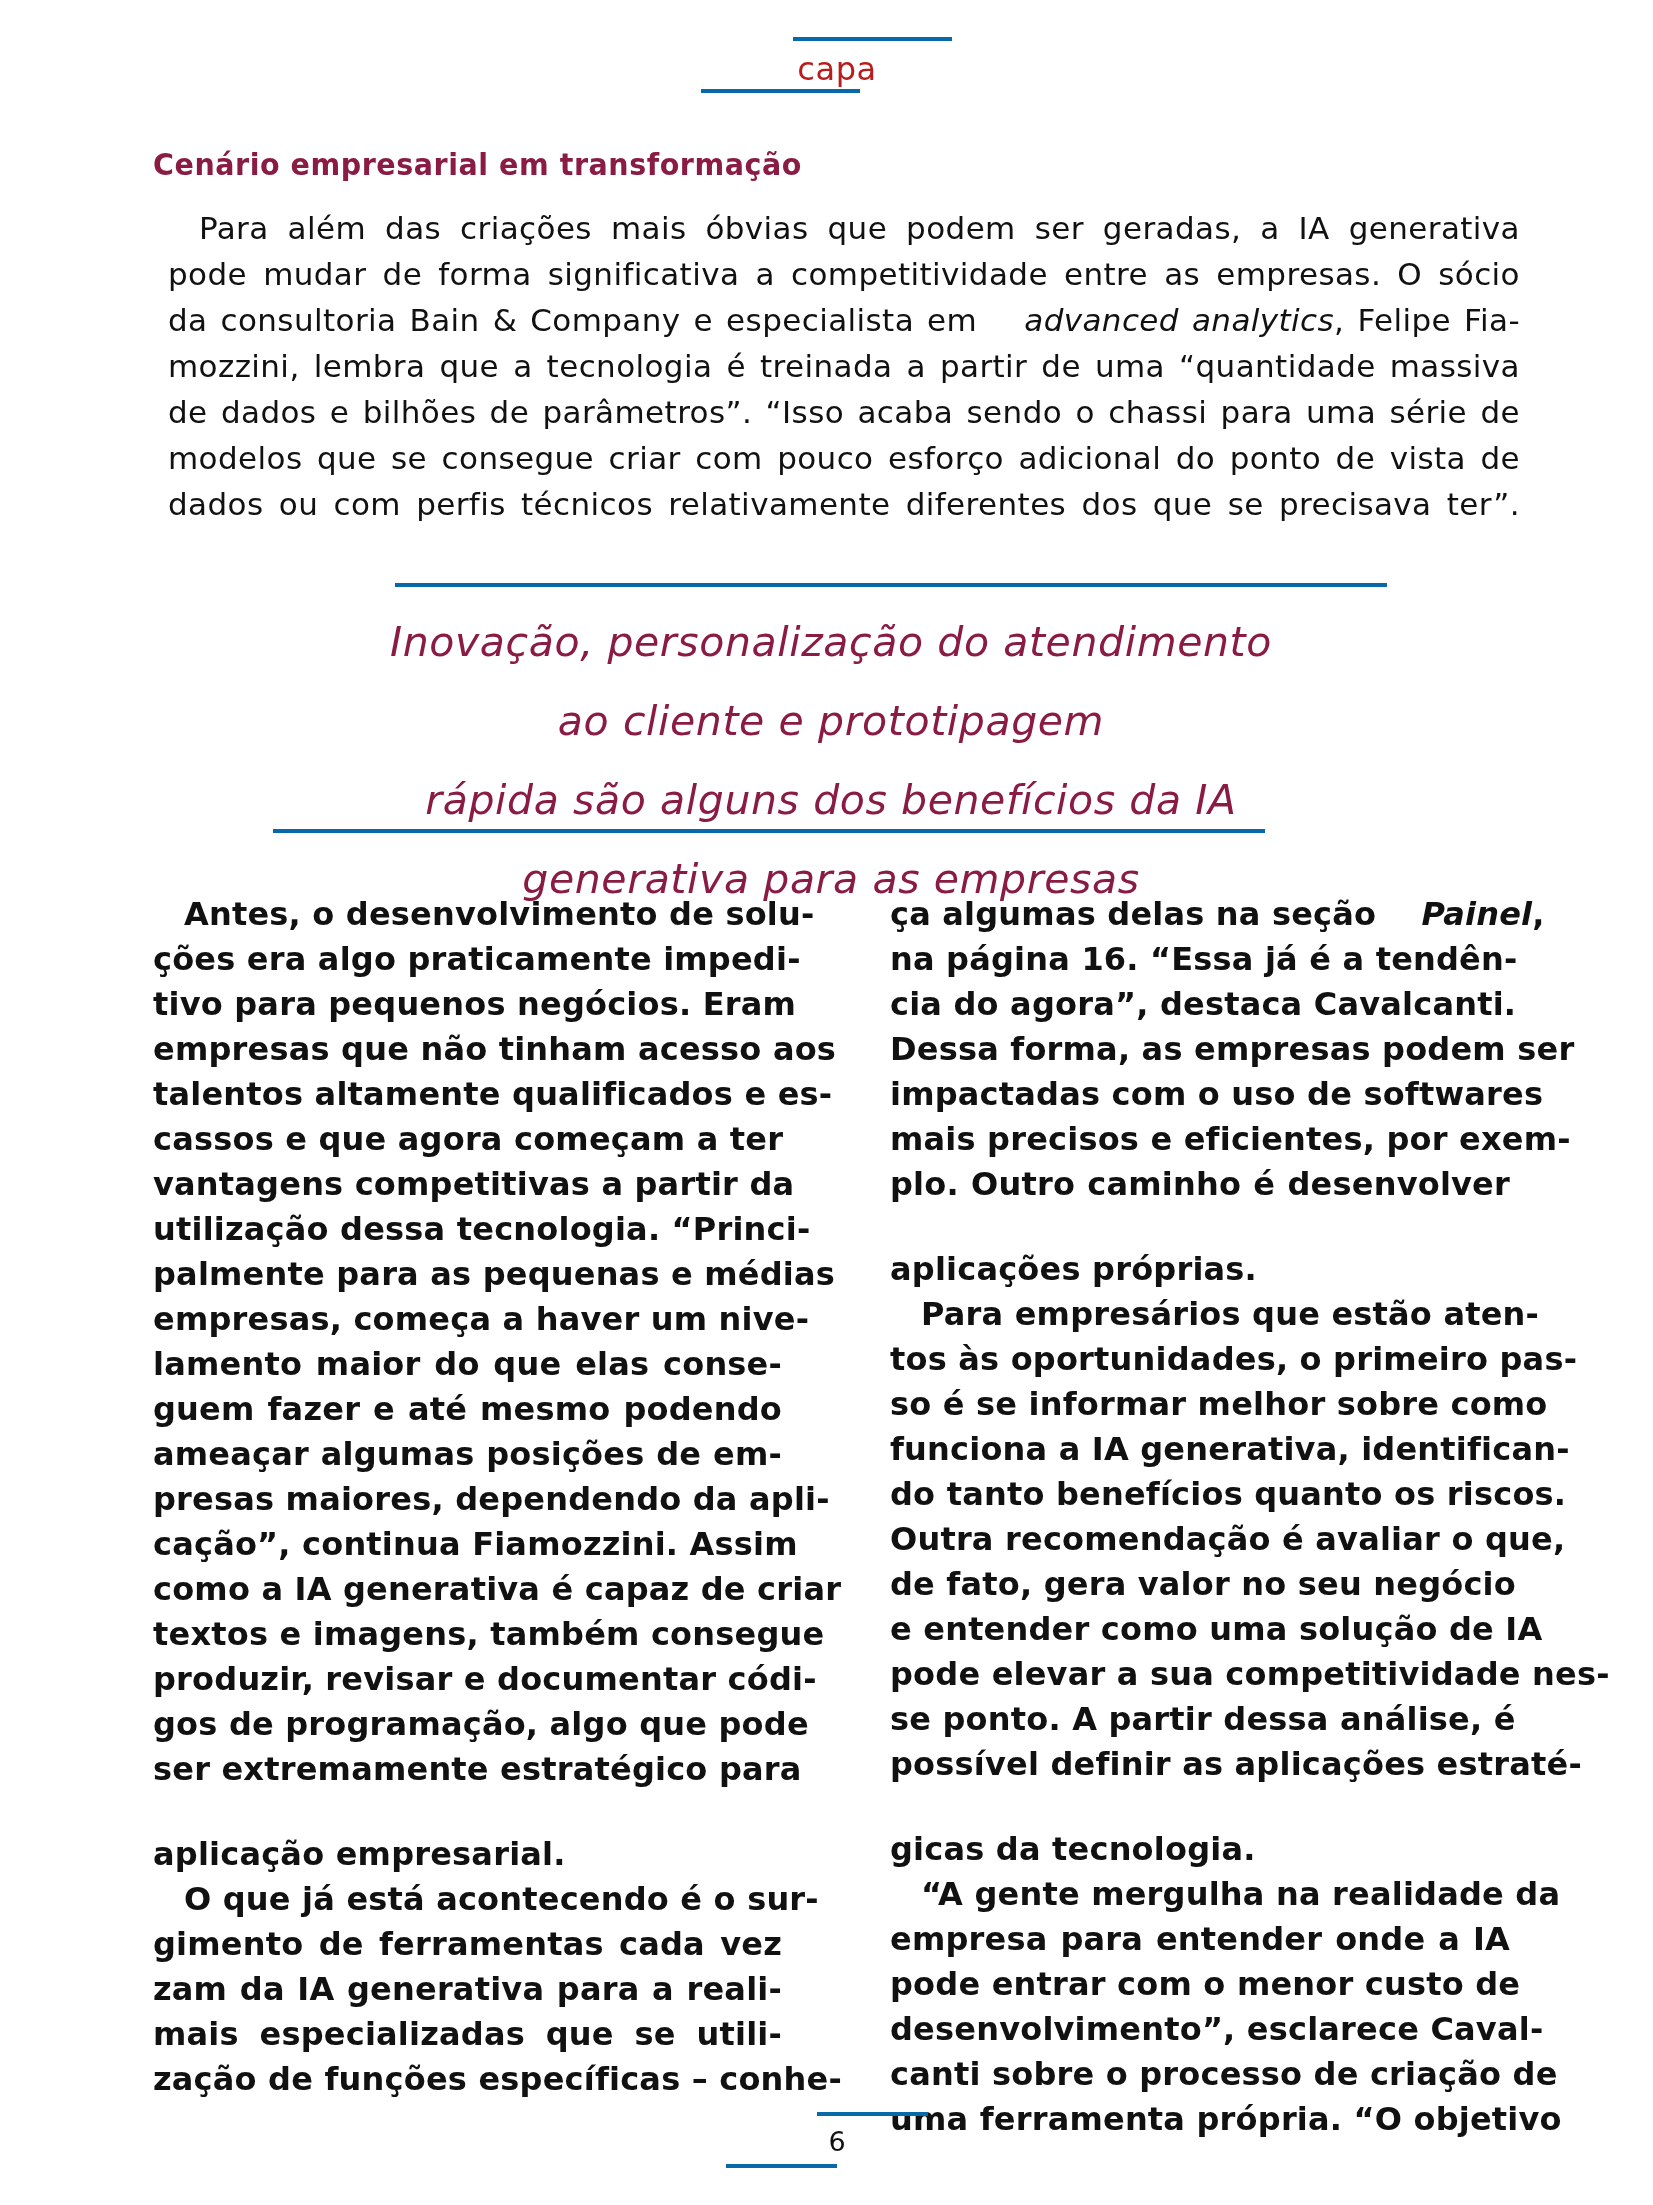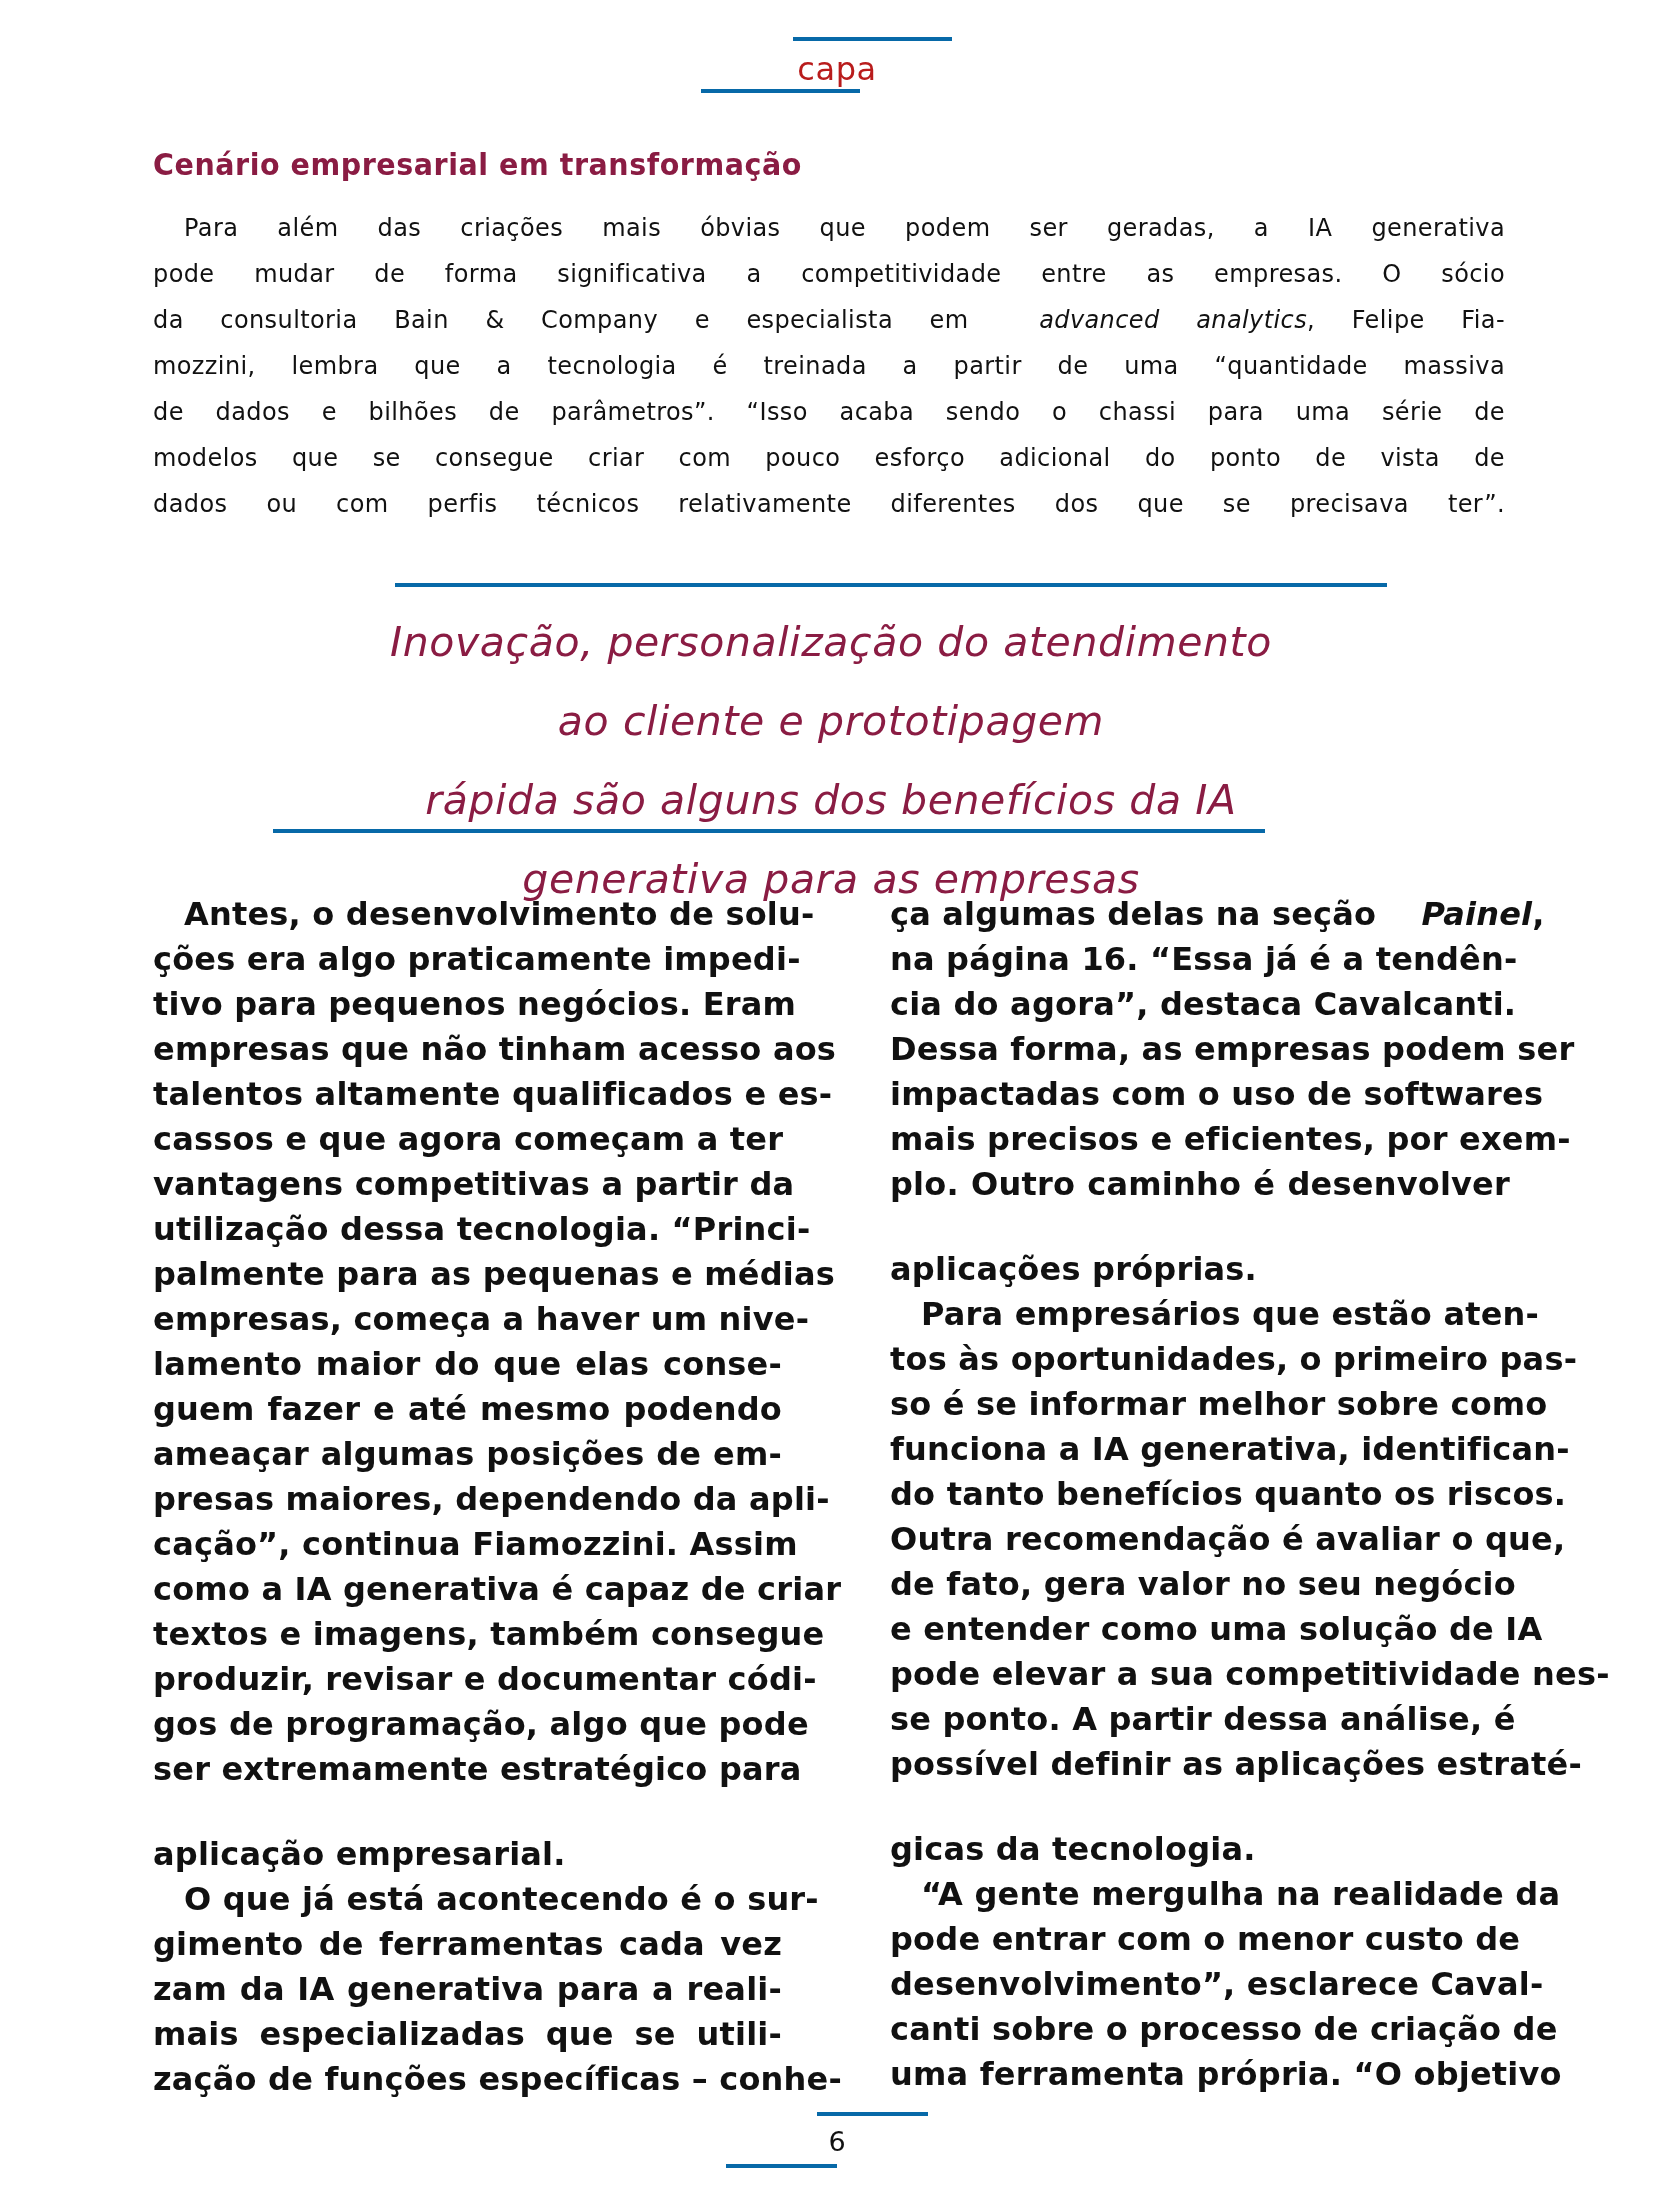--- a/index.html
+++ b/index.html
@@ -40,24 +40,24 @@
       font-weight: bold;
       font-size: 31px;
       color: #8a1c43;
       letter-spacing: 0.6px;
       white-space: nowrap;
       transform: scaleX(0.92);
       transform-origin: left top;
     }
     .intro {
       position: absolute;
-      left: 153px;
+      left: 168px;
       top: 205px;
       width: 1352px;
-      font-size: 24px;
+      font-size: 31px;
       line-height: 46px;
       text-align: justify;
       text-align-last: justify;
     }
     .intro-line {
       display: block;
       white-space: nowrap;
       text-align: justify;
       text-align-last: justify;
       letter-spacing: 0.4px;
@@ -186,20 +186,21 @@
   <span class="line">funciona a IA generativa, identifican-</span>
   <span class="line">do tanto benefícios quanto os riscos.</span>
   <span class="line">Outra recomendação é avaliar o que,</span>
   <span class="line">de fato, gera valor no seu negócio</span>
   <span class="line">e entender como uma solução de IA</span>
   <span class="line">pode elevar a sua competitividade nes-</span>
   <span class="line">se ponto. A partir dessa análise, é</span>
   <span class="line">possível definir as aplicações estraté-</span>
   <span class="line end">gicas da tecnologia.</span>
   <span class="line indent">“A gente mergulha na realidade da</span>
+  <span class="line">empresa para entender onde a IA</span>
   <span class="line">pode entrar com o menor custo de</span>
   <span class="line">desenvolvimento”, esclarece Caval-</span>
   <span class="line">canti sobre o processo de criação de</span>
   <span class="line">uma ferramenta própria. “O objetivo</span>
 </div>
 
 <div class="rule" style="left:817px; top:2112px; width:111px;"></div>
 <div class="page-number">6</div>
 <div class="rule" style="left:726px; top:2164px; width:111px;"></div>
 

